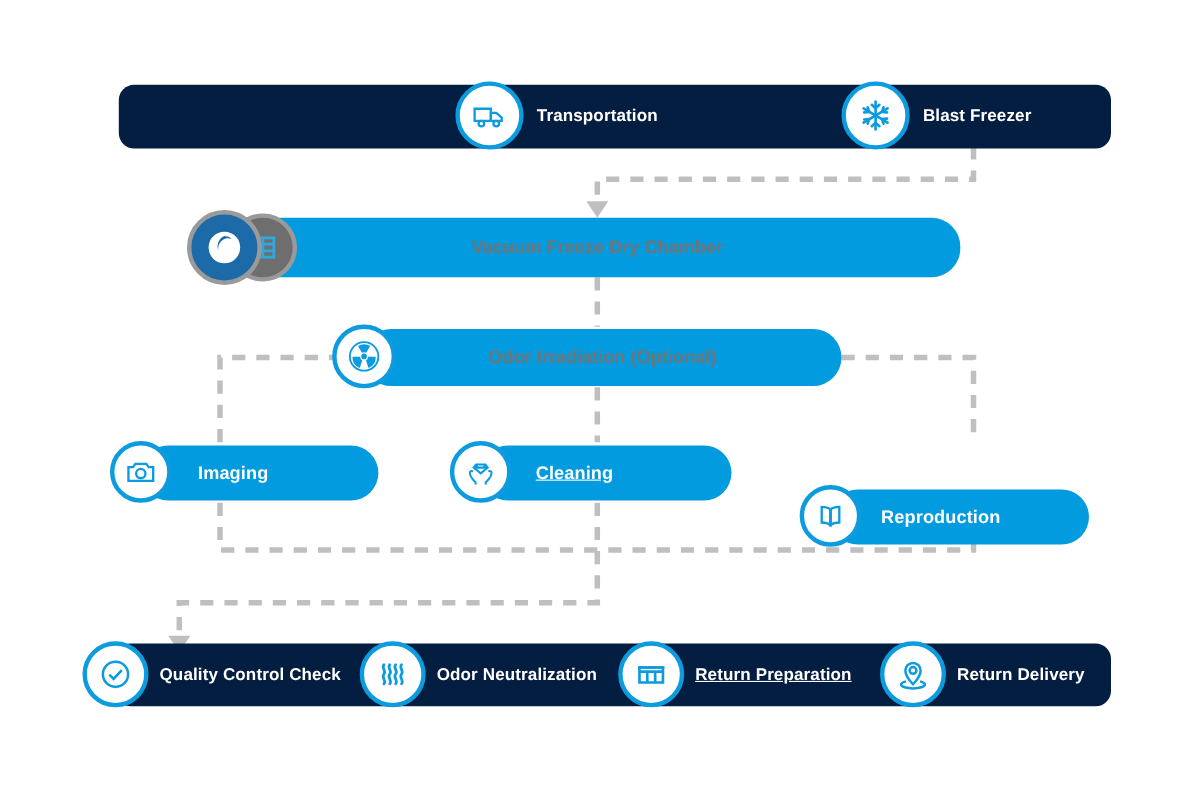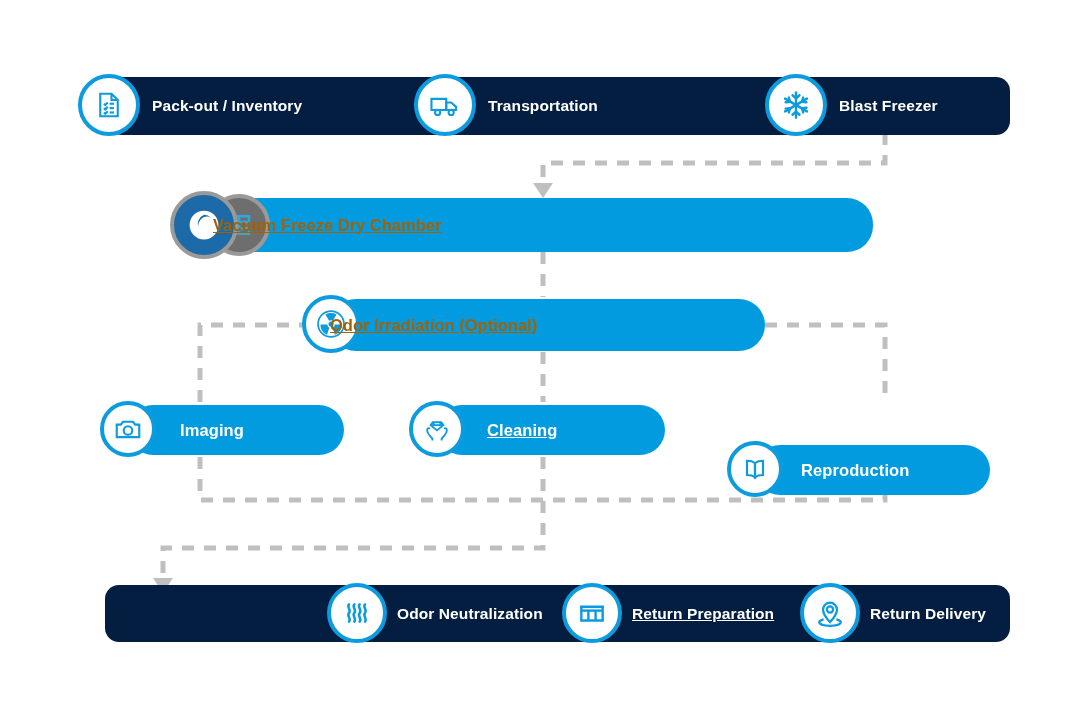--- a/index.html
+++ b/index.html
@@ -69,24 +69,23 @@
   .g-circle.back{
     background:#6E6E6E;border:4px solid #9A9A9A;
   }
   .g-circle.front{
     background:#1C6BA8;border:4px solid #9A9A9A;
   }
 
   .center-title{
     position:absolute;
     width:100%;
-    text-align:left;
-    color:#a16207;font-weight:bold;
+    text-align:center;
+    color:#737373;font-weight:bold;
     pointer-events:none;
-    text-decoration:underline;
   }
 </style>
 </head>
 <body>
 
 <div id="stage">
 
   <svg id="connectors" viewBox="0 0 1080 720" width="1080" height="720">
     <g stroke="#BFBFBF" stroke-width="5" fill="none" stroke-dasharray="12 10" stroke-linecap="butt">
 
@@ -104,35 +103,20 @@
       <path d="M543 457 L543 548 L163 548 L163 578"></path>
     </g>
 
     <polygon points="533,183 553,183 543,198" fill="#BFBFBF"></polygon>
     <polygon points="153,578 173,578 163,593" fill="#BFBFBF"></polygon>
   </svg>
 
   <div class="bar dark" style="left:108px;top:77px;width:902px;height:58px;">
     <div class="bar-bg"></div>
 
-    <div class="node" style="left:-30px;top:0;">
-      <div class="badge ring" style="width:62px;height:62px;margin-top:-2px;">
-        <svg width="30" height="30" viewBox="0 0 24 24" fill="none" stroke="#0C9BDE" stroke-width="1.7">
-          <path d="M5 3h9l5 5v13H5z"></path>
-          <path d="M14 3v5h5"></path>
-          <path d="M8 11l1 1 2-2"></path>
-            <path d="M12.5 11H16"></path>
-          <path d="M8 14.5l1 1 2-2"></path>
-            <path d="M12.5 14.5H16"></path>
-          <path d="M8 18l1 1 2-2"></path>
-            <path d="M12.5 18H16"></path>
-        </svg>
-      </div>
-      <span class="node-label" style="margin-left:12px;">Pack-out / Inventory</span>
-    </div>
 
     <div class="node" style="left:306px;top:0;justify-content:flex-end;">
       <div class="badge ring" style="width:62px;height:62px;margin-top:-2px;">
         <svg width="32" height="32" viewBox="0 0 26 24" fill="none" stroke="#0C9BDE" stroke-width="1.7">
           <path d="M2 7h12v9H2z"></path>
           <path d="M14 10h4l4 3.5V16h-8z"></path>
           <circle cx="7" cy="18" r="2.1"></circle>
             <circle cx="18" cy="18" r="2.1"></circle>
         </svg>
       </div>
@@ -233,20 +217,29 @@
           <path d="M12 7.2v11.4"></path>
         </svg>
       </div>
       <span class="node-label" style="margin-left:18px;">Reproduction</span>
     </div>
   </div>
 
   <div class="bar dark" style="left:105px;top:585px;width:905px;height:57px;">
     <div class="bar-bg"></div>
 
+    <div class="node" style="left:-30px;top:0;">
+      <div class="badge ring" style="width:60px;height:60px;margin-top:-2px;">
+        <svg width="32" height="32" viewBox="0 0 24 24" fill="none" stroke="#0C9BDE" stroke-width="1.7">
+          <circle cx="12" cy="12" r="8.6"></circle>
+          <path d="M7.8 12.2l2.9 2.9 5.6-6"></path>
+        </svg>
+      </div>
+      <span class="node-label" style="margin-left:10px;">Quality Control Check</span>
+    </div>
 
     <div class="node" style="left:222px;top:0;">
       <div class="badge ring" style="width:60px;height:60px;margin-top:-2px;">
         <svg width="32" height="32" viewBox="0 0 24 24" fill="none" stroke="#0C9BDE" stroke-width="1.9" stroke-linecap="round">
           <path d="M6 18.5c2-2.2-2-4.4 0-6.6s-2-4.4 0-6.4"></path>
           <path d="M10 18.5c2-2.2-2-4.4 0-6.6s-2-4.4 0-6.4"></path>
           <path d="M14 18.5c2-2.2-2-4.4 0-6.6s-2-4.4 0-6.4"></path>
           <path d="M18 18.5c2-2.2-2-4.4 0-6.6s-2-4.4 0-6.4"></path>
         </svg>
       </div>

